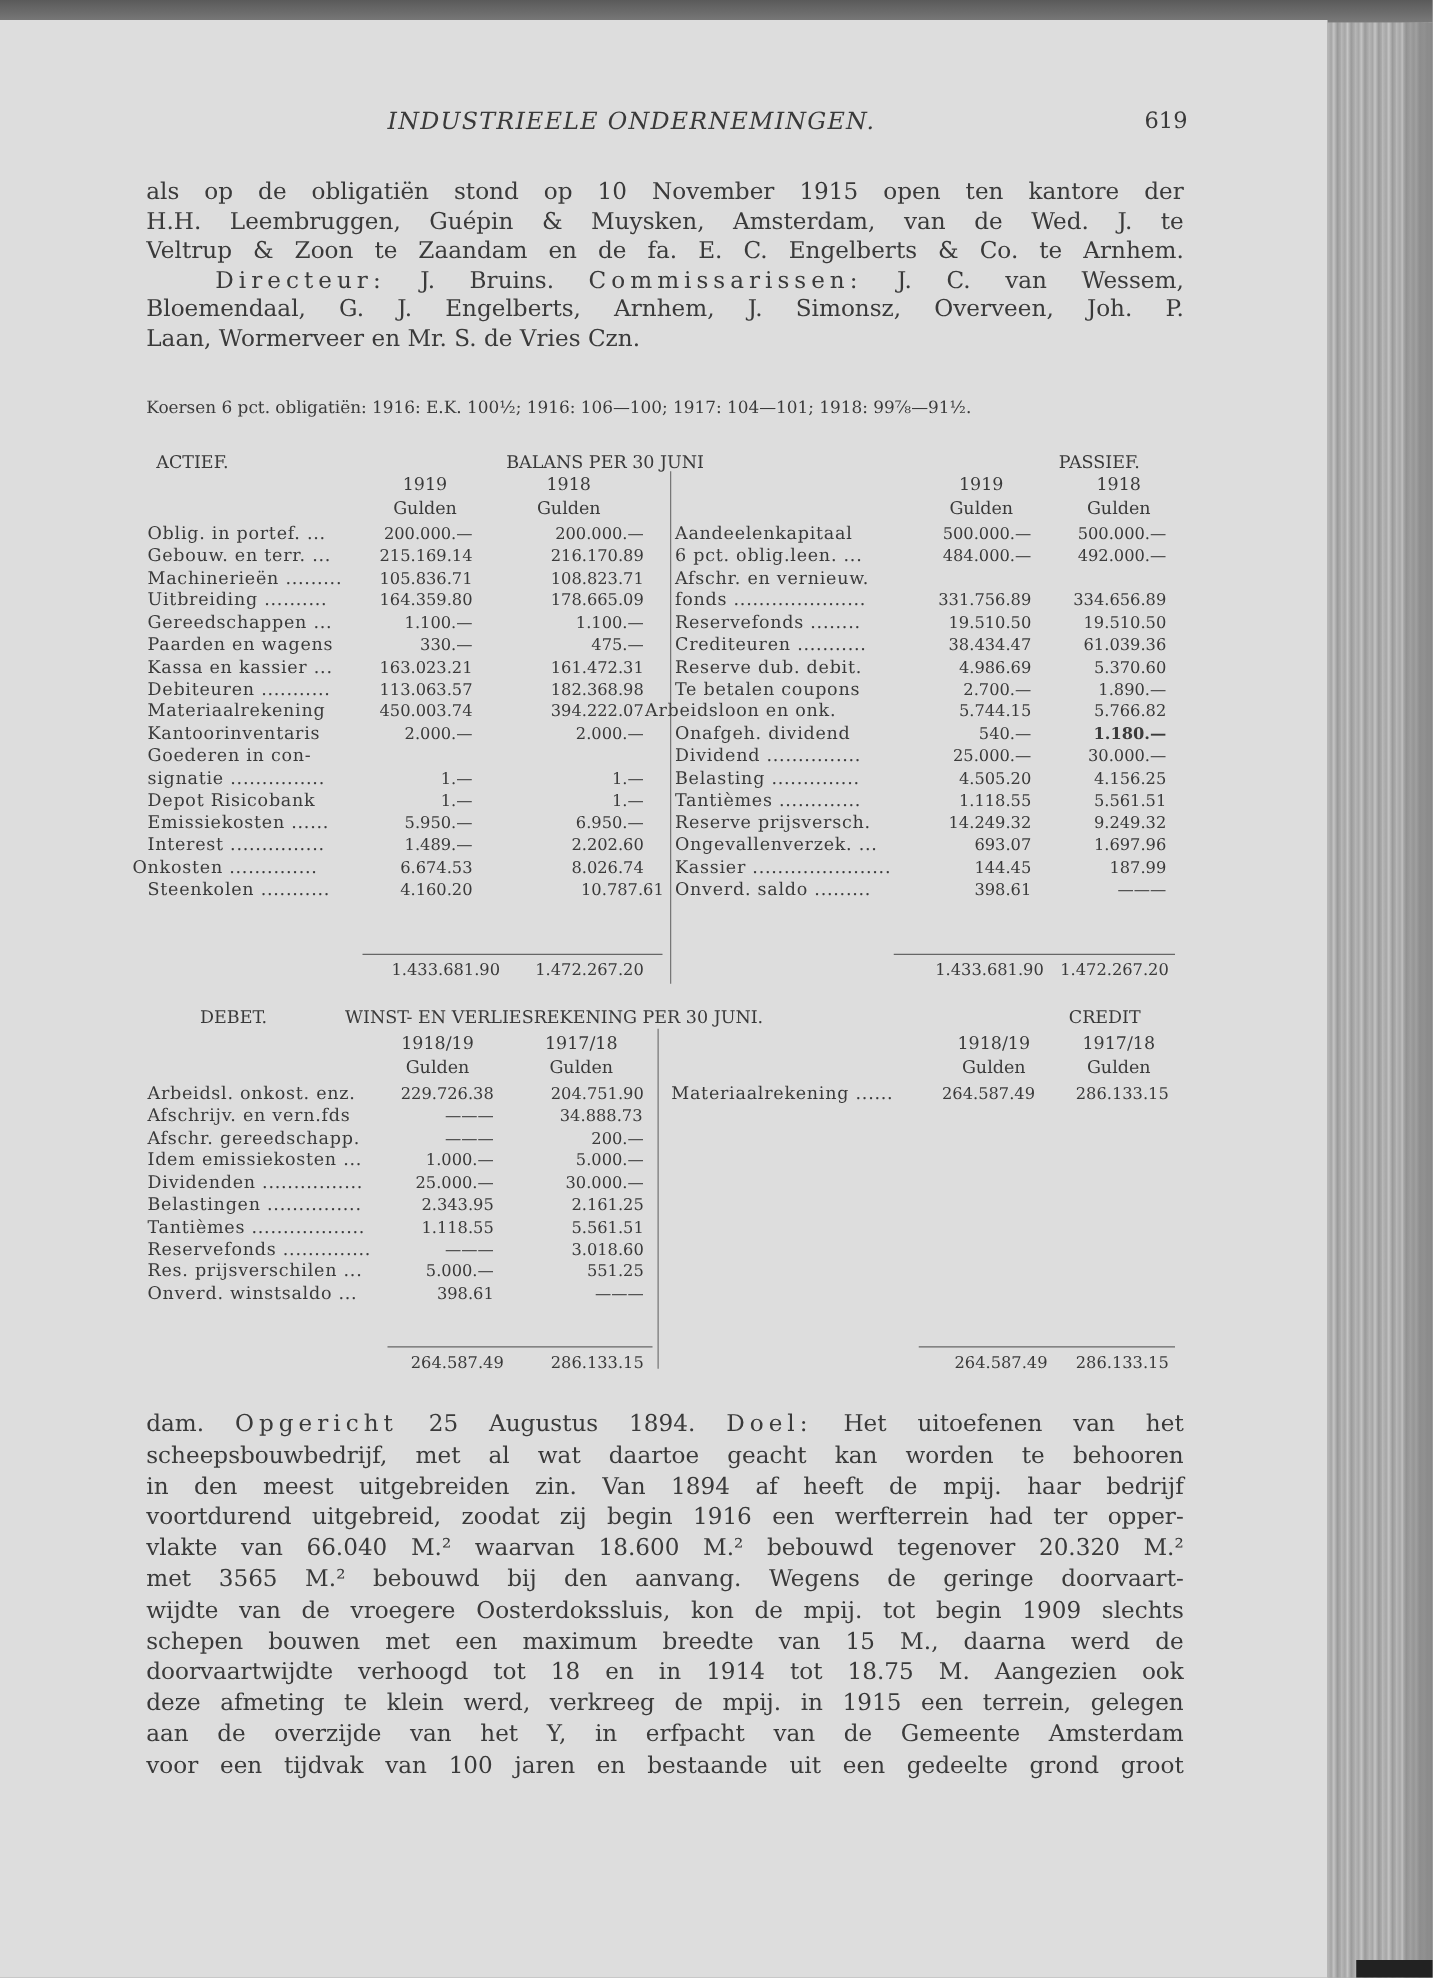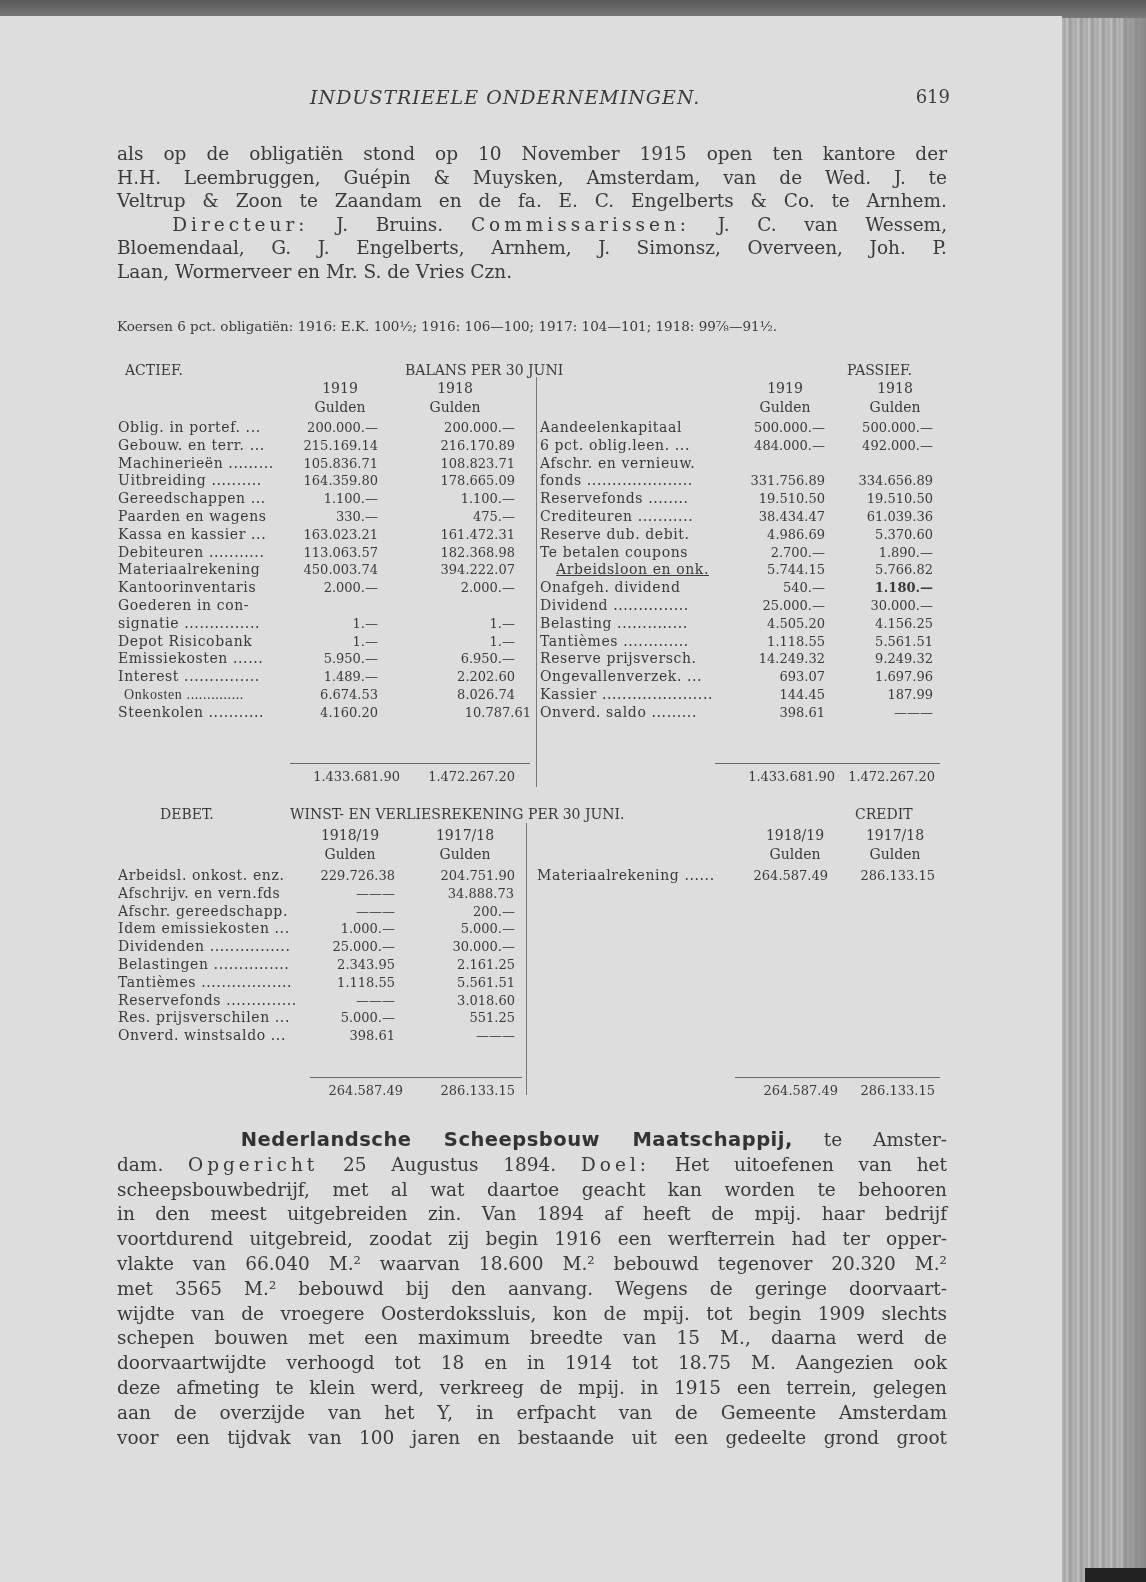--- a/index.html
+++ b/index.html
@@ -162,21 +162,21 @@
         <span class="lbl" style="left: 118px;">Emissiekosten ......</span>
         <span class="num" style="left: 268px;">5.950.—</span>
         <span class="num" style="left: 405px;">6.950.—</span>
       </div>
       <div class="row" style="top: 668.2px; left: 0px;">
         <span class="lbl" style="left: 118px;">Interest ...............</span>
         <span class="num" style="left: 268px;">1.489.—</span>
         <span class="num" style="left: 405px;">2.202.60</span>
       </div>
       <div class="row" style="top: 686px; left: 0px;">
-        <span class="lbl" style="left: 124px; font-family: Liberation Serif, serif;">Onkosten ..............</span>
+        <span class="lbl" style="left: 106px;">Onkosten ..............</span>
         <span class="num" style="left: 268px;">6.674.53</span>
         <span class="num" style="left: 405px;">8.026.74</span>
       </div>
       <div class="row" style="top: 703.8px; left: 0px;">
         <span class="lbl" style="left: 118px;">Steenkolen ...........</span>
         <span class="num" style="left: 268px;">4.160.20</span>
         <span class="num" style="left: 421px; text-align: right;">10.787.61</span>
       </div>
     </div>
   <div id="passief-rows">
@@ -214,21 +214,21 @@
         <span class="lbl" style="left: 540px;">Reserve dub. debit.</span>
         <span class="num" style="left: 715px;">4.986.69</span>
         <span class="num" style="left: 823px;">5.370.60</span>
       </div>
       <div class="row" style="top: 543.6px; left: 0px;">
         <span class="lbl" style="left: 540px;">Te betalen coupons</span>
         <span class="num" style="left: 715px;">2.700.—</span>
         <span class="num" style="left: 823px;">1.890.—</span>
       </div>
       <div class="row" style="top: 561.4px; left: 0px;">
-        <span class="lbl" style="left: 556px; text-decoration: underline;">Arbeidsloon en onk.</span>
+        <span class="lbl" style="left: 516px;">Arbeidsloon en onk.</span>
         <span class="num" style="left: 715px;">5.744.15</span>
         <span class="num" style="left: 823px;">5.766.82</span>
       </div>
       <div class="row" style="top: 579.2px; left: 0px;">
         <span class="lbl" style="left: 540px;">Onafgeh. dividend</span>
         <span class="num" style="left: 715px;">540.—</span>
         <span class="num" style="left: 823px; font-weight: bold;">1.180.—</span>
       </div>
       <div class="row" style="top: 597px; left: 0px;">
         <span class="lbl" style="left: 540px;">Dividend ...............</span>
@@ -272,21 +272,21 @@
   <div class="row" style="top:768px; left:0;">
     <span class="num" style="left:290px;">1.433.681.90</span>
     <span class="num" style="left:405px;">1.472.267.20</span>
     <span class="num" style="left:725px;">1.433.681.90</span>
     <span class="num" style="left:825px;">1.472.267.20</span>
   </div>
 </div>
 
 <div>
   <span class="tbl-header" style="left:160px; top:806px;">DEBET.</span>
-  <span class="tbl-header" style="left:290px; top:806px;">WINST- EN VERLIESREKENING PER 30 JUNI.</span>
+  <span class="tbl-header" style="left:276px; top:806px;">WINST- EN VERLIESREKENING PER 30 JUNI.</span>
   <span class="tbl-header" style="left:855px; top:806px;">CREDIT</span>
 
   <div class="col-hdr" style="left:300px; top:826px;">
       <div>1918/19</div>
       <div>Gulden</div>
     </div>
   <div class="col-hdr" style="left:415px; top:826px;">
       <div>1917/18</div>
       <div>Gulden</div>
     </div>
@@ -365,21 +365,20 @@
   <div class="hline" style="left:735px; top:1077px; width:205px;"></div>
   <div class="row" style="top:1082px; left:0;">
     <span class="num" style="left:293px;">264.587.49</span>
     <span class="num" style="left:405px;">286.133.15</span>
     <span class="num" style="left:728px;">264.587.49</span>
     <span class="num" style="left:825px;">286.133.15</span>
   </div>
 </div>
 
 <div class="para" style="top:1128px; line-height:24.8px;">
-  <span class="ln">&nbsp;&nbsp;&nbsp;&nbsp;<span class="company">Nederlandsche Scheepsbouw Maatschappij,</span> <span>te Amster-</span></span>
   <span class="ln"><span>dam.</span> <span class="spaced">Opgericht</span> <span>25 Augustus 1894.</span> <span class="spaced">Doel:</span> <span>Het uitoefenen van het</span></span>
   <span class="ln">scheepsbouwbedrijf, met al wat daartoe geacht kan worden te behooren</span>
   <span class="ln">in den meest uitgebreiden zin. Van 1894 af heeft de mpij. haar bedrijf</span>
   <span class="ln">voortdurend uitgebreid, zoodat zij begin 1916 een werfterrein had ter opper-</span>
   <span class="ln">vlakte van 66.040 M.² waarvan 18.600 M.² bebouwd tegenover 20.320 M.²</span>
   <span class="ln">met 3565 M.² bebouwd bij den aanvang. Wegens de geringe doorvaart-</span>
   <span class="ln">wijdte van de vroegere Oosterdokssluis, kon de mpij. tot begin 1909 slechts</span>
   <span class="ln">schepen bouwen met een maximum breedte van 15 M., daarna werd de</span>
   <span class="ln">doorvaartwijdte verhoogd tot 18 en in 1914 tot 18.75 M. Aangezien ook</span>
   <span class="ln">deze afmeting te klein werd, verkreeg de mpij. in 1915 een terrein, gelegen</span>

